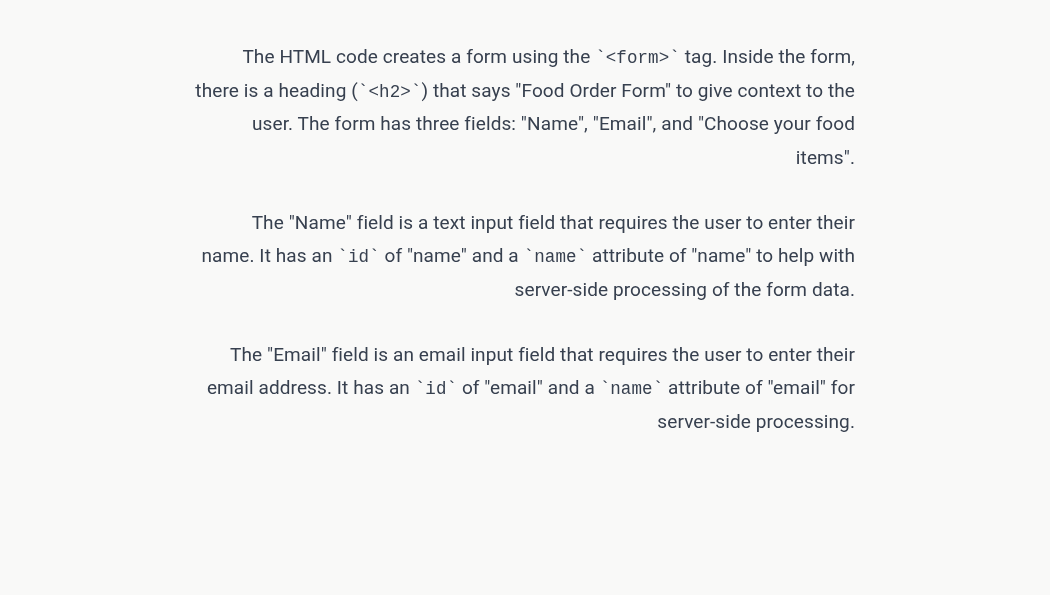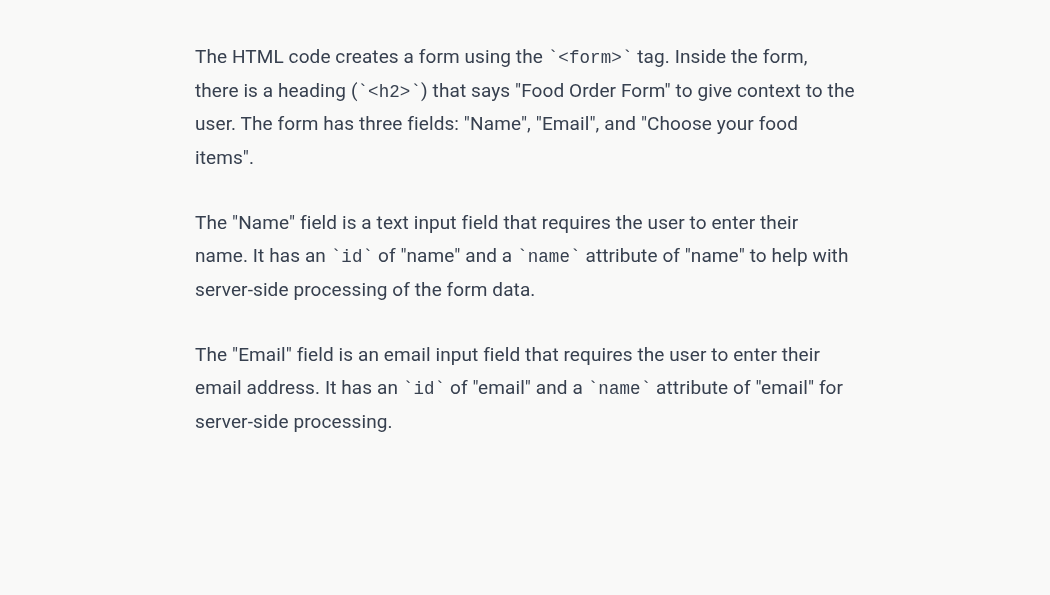--- a/index.html
+++ b/index.html
@@ -1,18 +1,19 @@
 <!DOCTYPE html>
 <html><head>
   <meta charset="utf-8">
   <style>
     * {
       margin: 0;
       padding: 0;
       box-sizing: border-box;
+      text-align: right;
     }
     body {
       background-color: #f9f9f8;
       font-family: -apple-system, BlinkMacSystemFont, "Segoe UI", Roboto, Helvetica, Arial, sans-serif;
       width: 1050px;
       height: 595px;
       padding: 40px 195px 0 195px;
       color: #37404f;
     }
     .content {

